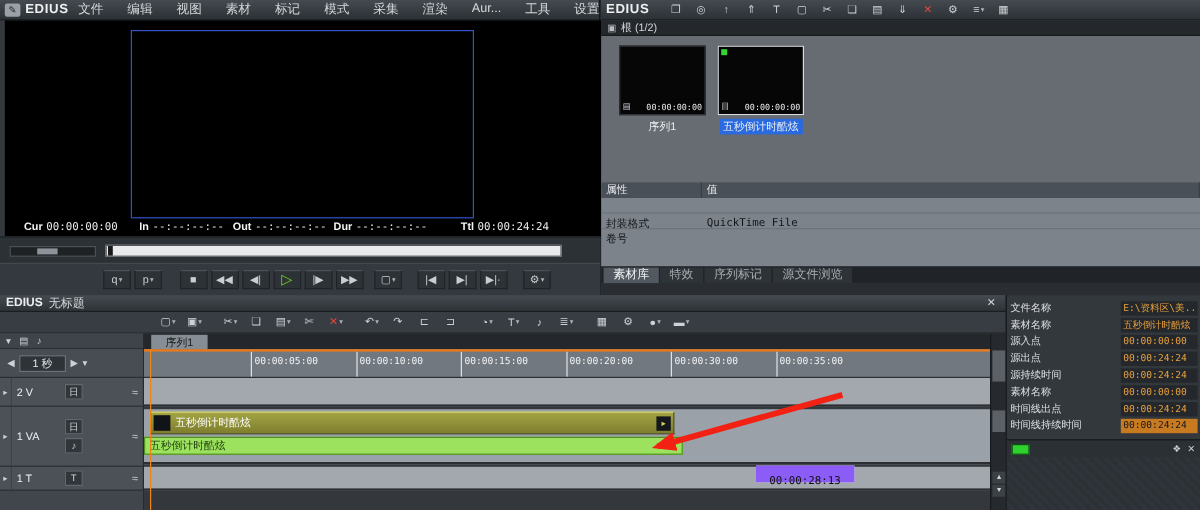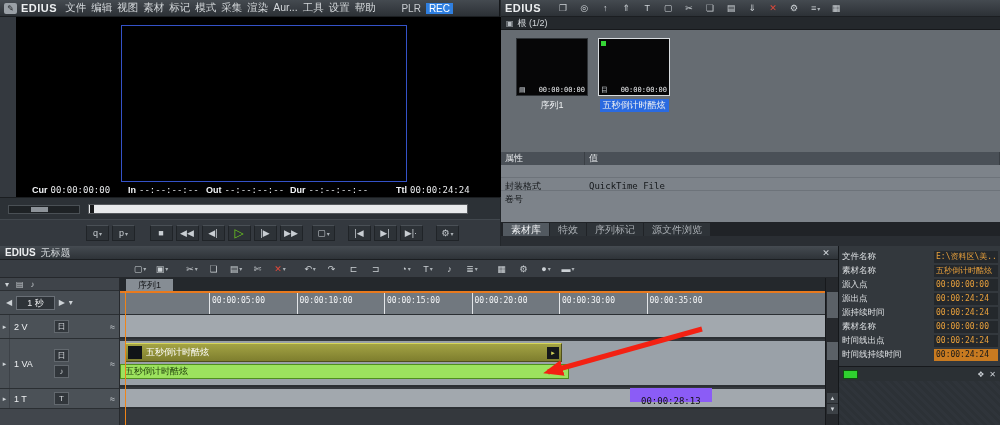--- a/index.html
+++ b/index.html
@@ -11,25 +11,25 @@
   .titlebar{display:flex;align-items:center;height:17px;padding:0 4px;
     background:linear-gradient(#444a50,#2c3136);border-bottom:1px solid #1b1e21;}
   .app-logo{width:13px;height:11px;background:#9aa0a6;border-radius:2px;color:#22262a;
     font-size:8px;line-height:11px;text-align:center;margin-right:4px;flex:none;}
   .app-title{font-weight:bold;font-size:11px;color:#eceef0;margin-right:8px;letter-spacing:.5px;}
   .flex1{flex:1;}
   .dd{font-size:6px;margin-left:1px;color:#aab0b5;}
 
   
   #preview{position:absolute;left:0;top:0;width:500px;height:246px;background:#34393f;border-right:1px solid #14171a;}
-  .menubar{display:flex;gap:5px;}
+  .menubar{display:flex;gap:20px;}
   .menu-item{font-size:10.5px;color:#d4d8db;cursor:pointer;white-space:nowrap;}
   .plr{font-size:10px;color:#c8ccd0;margin-right:5px;cursor:pointer;}
   .rec{font-size:10px;color:#fff;background:#2f7fe0;padding:0 3px;margin-right:42px;cursor:pointer;}
-  .screen{position:absolute;left:16px;top:17px;width:500px;height:180px;background:#000;}
+  .screen{position:absolute;left:4px;top:17px;width:500px;height:180px;background:#000;}
   .safe-frame{position:absolute;left:105px;top:8px;width:286px;height:157px;border:1px solid #3452c8;}
   .tc-row{position:absolute;left:0;bottom:1px;width:100%;height:12px;}
   .tcitem{position:absolute;top:0;white-space:nowrap;}
   .tcl{font-size:9px;font-weight:bold;color:#f2f4f6;margin-right:3px;}
   .tcv{font-size:9px;color:#e8eaec;}
   #tc-cur{left:16px}#tc-in{left:112px}#tc-out{left:190px}#tc-dur{left:274px}#tc-ttl{left:380px}
   .scrub{position:absolute;left:0;top:197px;width:500px;height:22px;background:#2c3136;border-top:1px solid #1b1e21;}
   .shuttle{position:absolute;left:8px;top:7px;width:72px;height:9px;background:#1e2225;border:1px solid #4a5055;cursor:pointer;}
   .sthumbx{position:absolute;left:22px;top:1px;width:17px;height:5px;background:#8d9399;}
   .posbar{position:absolute;left:88px;top:6px;width:380px;height:10px;background:#e8eaec;border:1px solid #55595d;cursor:pointer;}

